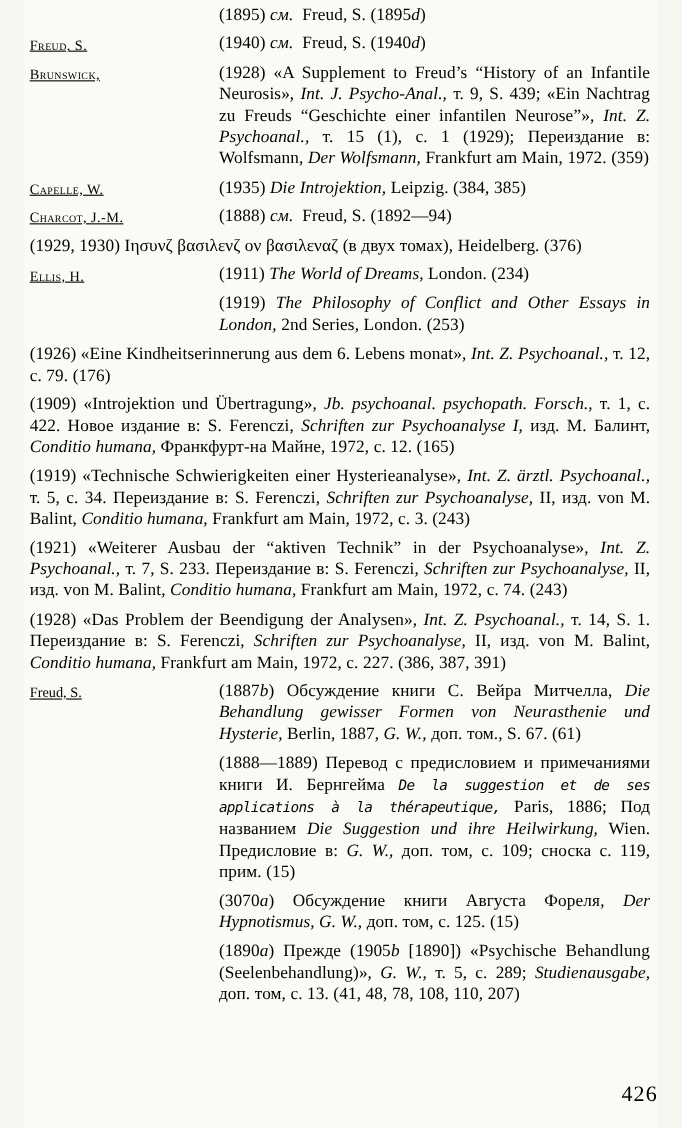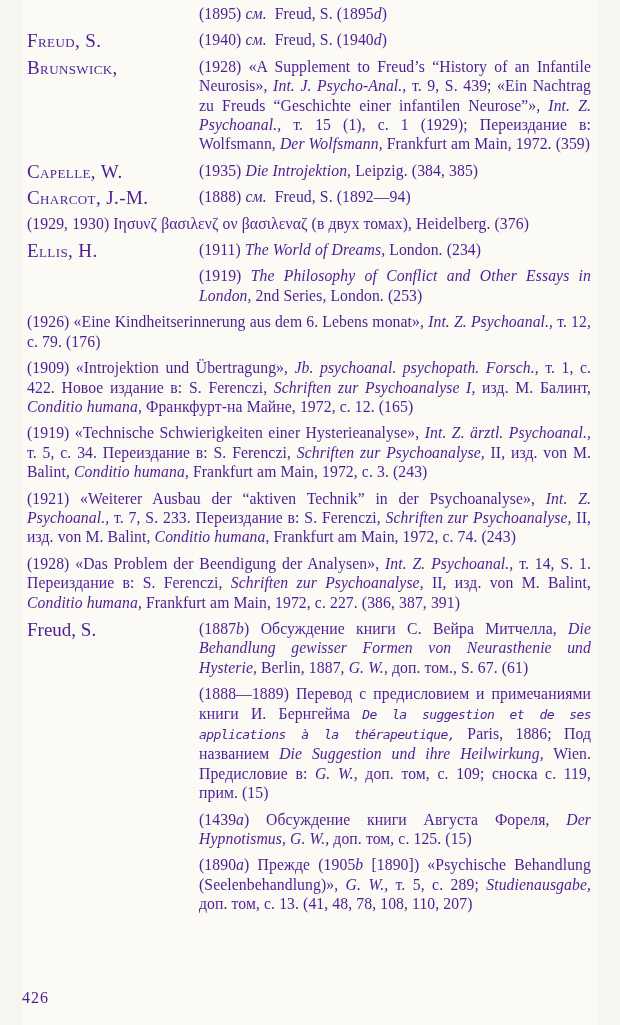--- a/index.html
+++ b/index.html
@@ -6,36 +6,37 @@
     margin: 0;
     padding: 0;
     background: #f6f5f0;
   }
   .page {
     position: relative;
     width: 576px;
     height: 1025px;
     margin: 0 auto;
     background: #fbfaf5;
-    color: #4c1d95;
+    color: #000000;
     font-family: "Liberation Serif", "DejaVu Serif", serif;
     overflow: hidden;
     box-sizing: border-box;
     padding: 4px 7px 0 5px;
   }
   .bib-row {
     display: flex;
     align-items: flex-start;
   }
   .author-col {
     flex: 0 0 172px;
     box-sizing: border-box;
     padding-top: 1px;
-    font-size: 19px;
+    font-size: 13px;
     line-height: 19px;
+    text-decoration: underline;
   }
   .author-line {
     display: block;
     white-space: nowrap;
   }
   .author-line.sc {
     font-variant: small-caps;
     letter-spacing: 0.4px;
   }
   .author-line + .author-line {
@@ -59,22 +60,22 @@
     font-family: "DejaVu Sans Mono", monospace;
     font-style: italic;
     font-size: 13px;
     letter-spacing: -0.6px;
   }
   .page-number {
     position: absolute;
     left: 0;
     bottom: 18px;
     width: 100%;
-    text-align: left;
-    font-size: 16px;
+    text-align: right;
+    font-size: 20px;
     letter-spacing: 1px;
   }
 </style>
 </head>
 <body>
 
 <div class="page">
   <div>
       <div class="bib-row">
         <div class="author-col"></div>
@@ -141,19 +142,19 @@
           <p class="entry-para"><span class="seg-r">(1928) «Das Problem der Beendigung der Analysen», </span><span class="seg-i">Int. Z. Psychoanal.,</span><span class="seg-r"> т. 14, S. 1. Переиздание в: S. Ferenczi, </span><span class="seg-i">Schriften zur Psychoanalyse,</span><span class="seg-r"> II, изд. von M. Balint, </span><span class="seg-i">Conditio humana,</span><span class="seg-r"> Frankfurt am Main, 1972, с. 227. (386, 387, 391)</span></p>
         </div>
       </div>
       <div class="bib-row">
         <div class="author-col">
           <span class="author-line">Freud, S.</span>
         </div>
         <div class="entries-col">
           <p class="entry-para"><span class="seg-r">(1887</span><span class="seg-i">b</span><span class="seg-r">) Обсуждение книги С. Вейра Митчелла, </span><span class="seg-i">Die Behandlung gewisser Formen von Neurasthenie und Hysterie,</span><span class="seg-r"> Berlin, 1887, </span><span class="seg-i">G. W.,</span><span class="seg-r"> доп. том., S. 67. (61)</span></p>
           <p class="entry-para"><span class="seg-r">(1888—1889) Перевод с предисловием и примечаниями книги И. Бернгейма </span><span class="seg-m">De la suggestion et de ses applications à la thérapeutique,</span><span class="seg-r"> Paris, 1886; Под названием </span><span class="seg-i">Die Suggestion und ihre Heilwirkung,</span><span class="seg-r"> Wien. Предисловие в: </span><span class="seg-i">G. W.,</span><span class="seg-r"> доп. том, с. 109; сноска с. 119, прим. (15)</span></p>
-          <p class="entry-para"><span class="seg-r">(1439</span><span class="seg-i">a</span><span class="seg-r">) Обсуждение книги Августа Фореля, </span><span class="seg-i">Der Hypnotismus, G. W.,</span><span class="seg-r"> доп. том, с. 125. (15)</span></p>
+          <p class="entry-para"><span class="seg-r">(3070</span><span class="seg-i">a</span><span class="seg-r">) Обсуждение книги Августа Фореля, </span><span class="seg-i">Der Hypnotismus, G. W.,</span><span class="seg-r"> доп. том, с. 125. (15)</span></p>
           <p class="entry-para"><span class="seg-r">(1890</span><span class="seg-i">a</span><span class="seg-r">) Прежде (1905</span><span class="seg-i">b</span><span class="seg-r"> [1890]) «Psychische Behandlung (Seelenbehandlung)», </span><span class="seg-i">G. W.,</span><span class="seg-r"> т. 5, с. 289; </span><span class="seg-i">Studienausgabe,</span><span class="seg-r"> доп. том, с. 13. (41, 48, 78, 108, 110, 207)</span></p>
         </div>
       </div>
     </div>
   <div class="page-number">426</div>
 </div>
 
 </body></html>

